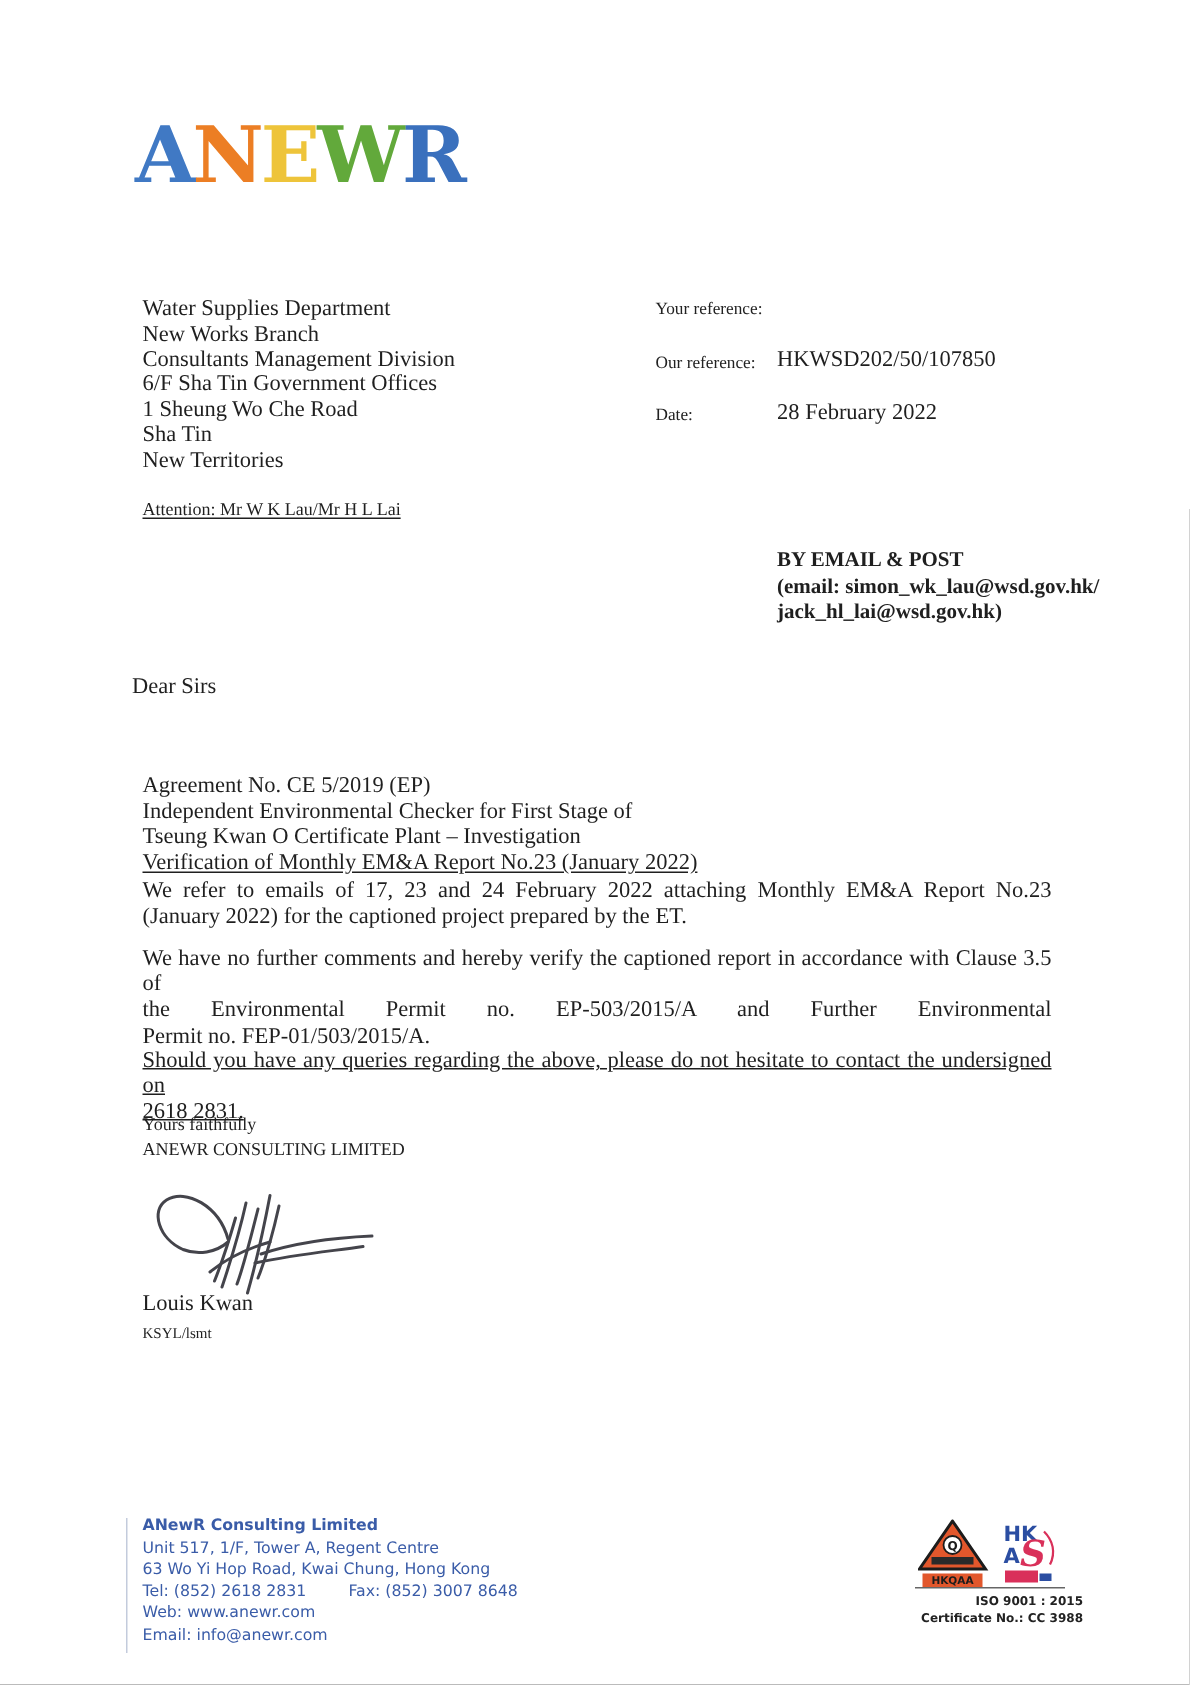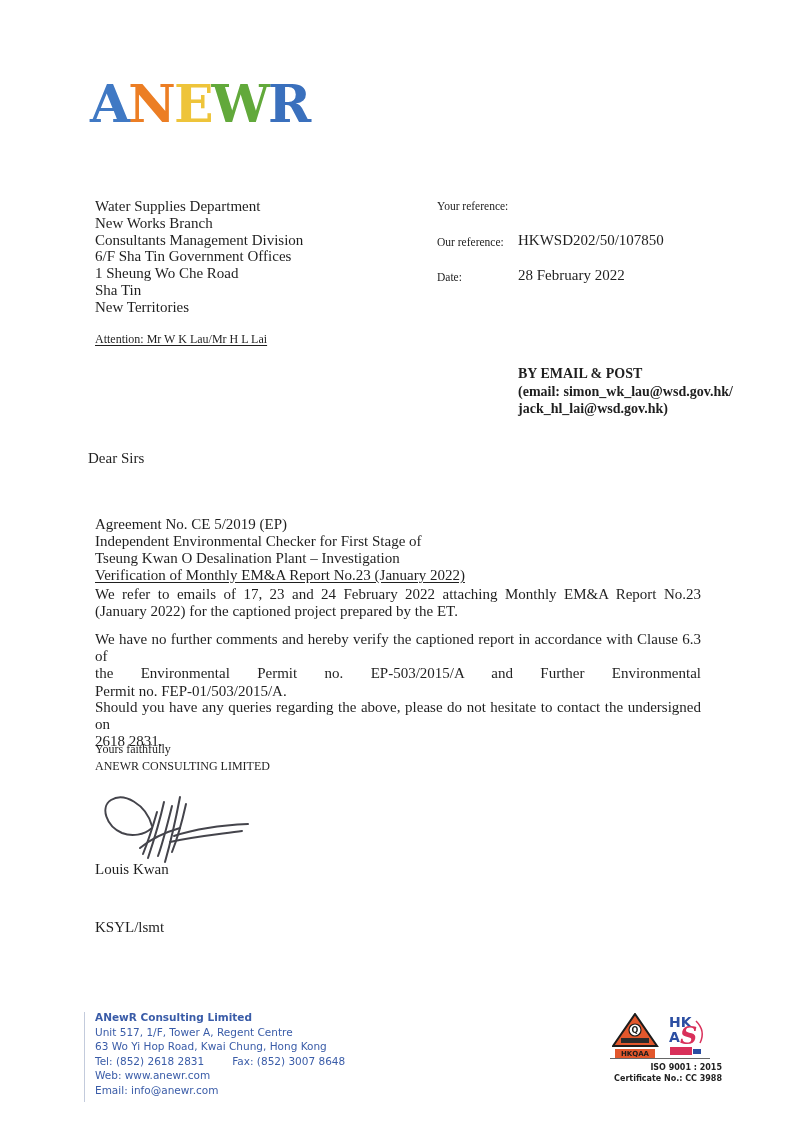--- a/index.html
+++ b/index.html
@@ -29,21 +29,21 @@
 
   .subject { left:95px; top:486px; font-size:15px; line-height:16.9px;margin-top:30px; }
   .subject .underlined { text-decoration:underline; text-underline-offset:2px; }
 
   .bodytext { left:95px; width:606px; font-size:15px; line-height:17.2px;margin-top:20px; }
   .jline { text-align:justify; text-align-last:justify; }
 
   .closing { left:95px; top:741px; font-size:12px; line-height:17.2px; }
   .signature { left:100px; top:790px; }
   .signer { left:95px; top:861px; font-size:15px; line-height:17.2px; }
-  .initials { left:95px; top:919px; font-size:15px; }
+  .initials { left:95px; top:884px; font-size:10px; }
 
   
   .footer-rule { left:84px; top:1012px; width:1px; height:90px; background:#c3cbdc; }
   .footer-text { left:95px; top:1010px; font-family:"DejaVu Sans", sans-serif;
                  font-size:10.5px; line-height:14.5px; }
   .footer-text .co { font-weight:bold; }
   .fax-gap { display:inline-block; margin-left:28px; }
 
   .cert-logos { left:612px; top:1013px; width:100px; }
   .cert-rule { left:610px; top:1058px; width:100px; height:1px; background:#666; }
@@ -83,36 +83,36 @@
     <div>BY EMAIL &amp; POST</div>
     <div>(email: simon_wk_lau@wsd.gov.hk/</div>
     <div>jack_hl_lai@wsd.gov.hk)</div>
   </div>
 
   <div class="abs salutation">Dear Sirs</div>
 
   <div class="abs subject">
     <div>Agreement No. CE 5/2019 (EP)</div>
     <div>Independent Environmental Checker for First Stage of</div>
-    <div>Tseung Kwan O Desalination Plant – Investigation</div>
+    <div>Tseung Kwan O Certificate Plant – Investigation</div>
     <div class="underlined">Verification of Monthly EM&amp;A Report No.23 (January 2022)</div>
   </div>
 
   <div class="abs bodytext" style="top:566px;">
     <div class="jline">We refer to emails of 17, 23 and 24 February 2022 attaching Monthly EM&amp;A Report No.23</div>
     <div>(January 2022) for the captioned project prepared by the ET.</div>
   </div>
 
   <div class="abs bodytext" style="top:611px;">
-    <div class="jline">We have no further comments and hereby verify the captioned report in accordance with Clause 6.3 of</div>
+    <div class="jline">We have no further comments and hereby verify the captioned report in accordance with Clause 3.5 of</div>
     <div class="jline">the Environmental Permit no. EP-503/2015/A and Further Environmental</div>
     <div>Permit no. FEP-01/503/2015/A.</div>
   </div>
 
-  <div class="abs bodytext" style="top:679px;">
+  <div class="abs bodytext" style="top:679px;text-decoration:underline;">
     <div class="jline">Should you have any queries regarding the above, please do not hesitate to contact the undersigned on</div>
     <div>2618 2831.</div>
   </div>
 
   <div class="abs closing">
     <div>Yours faithfully</div>
     <div>ANEWR CONSULTING LIMITED</div>
   </div>
 
   <div class="abs signature">

